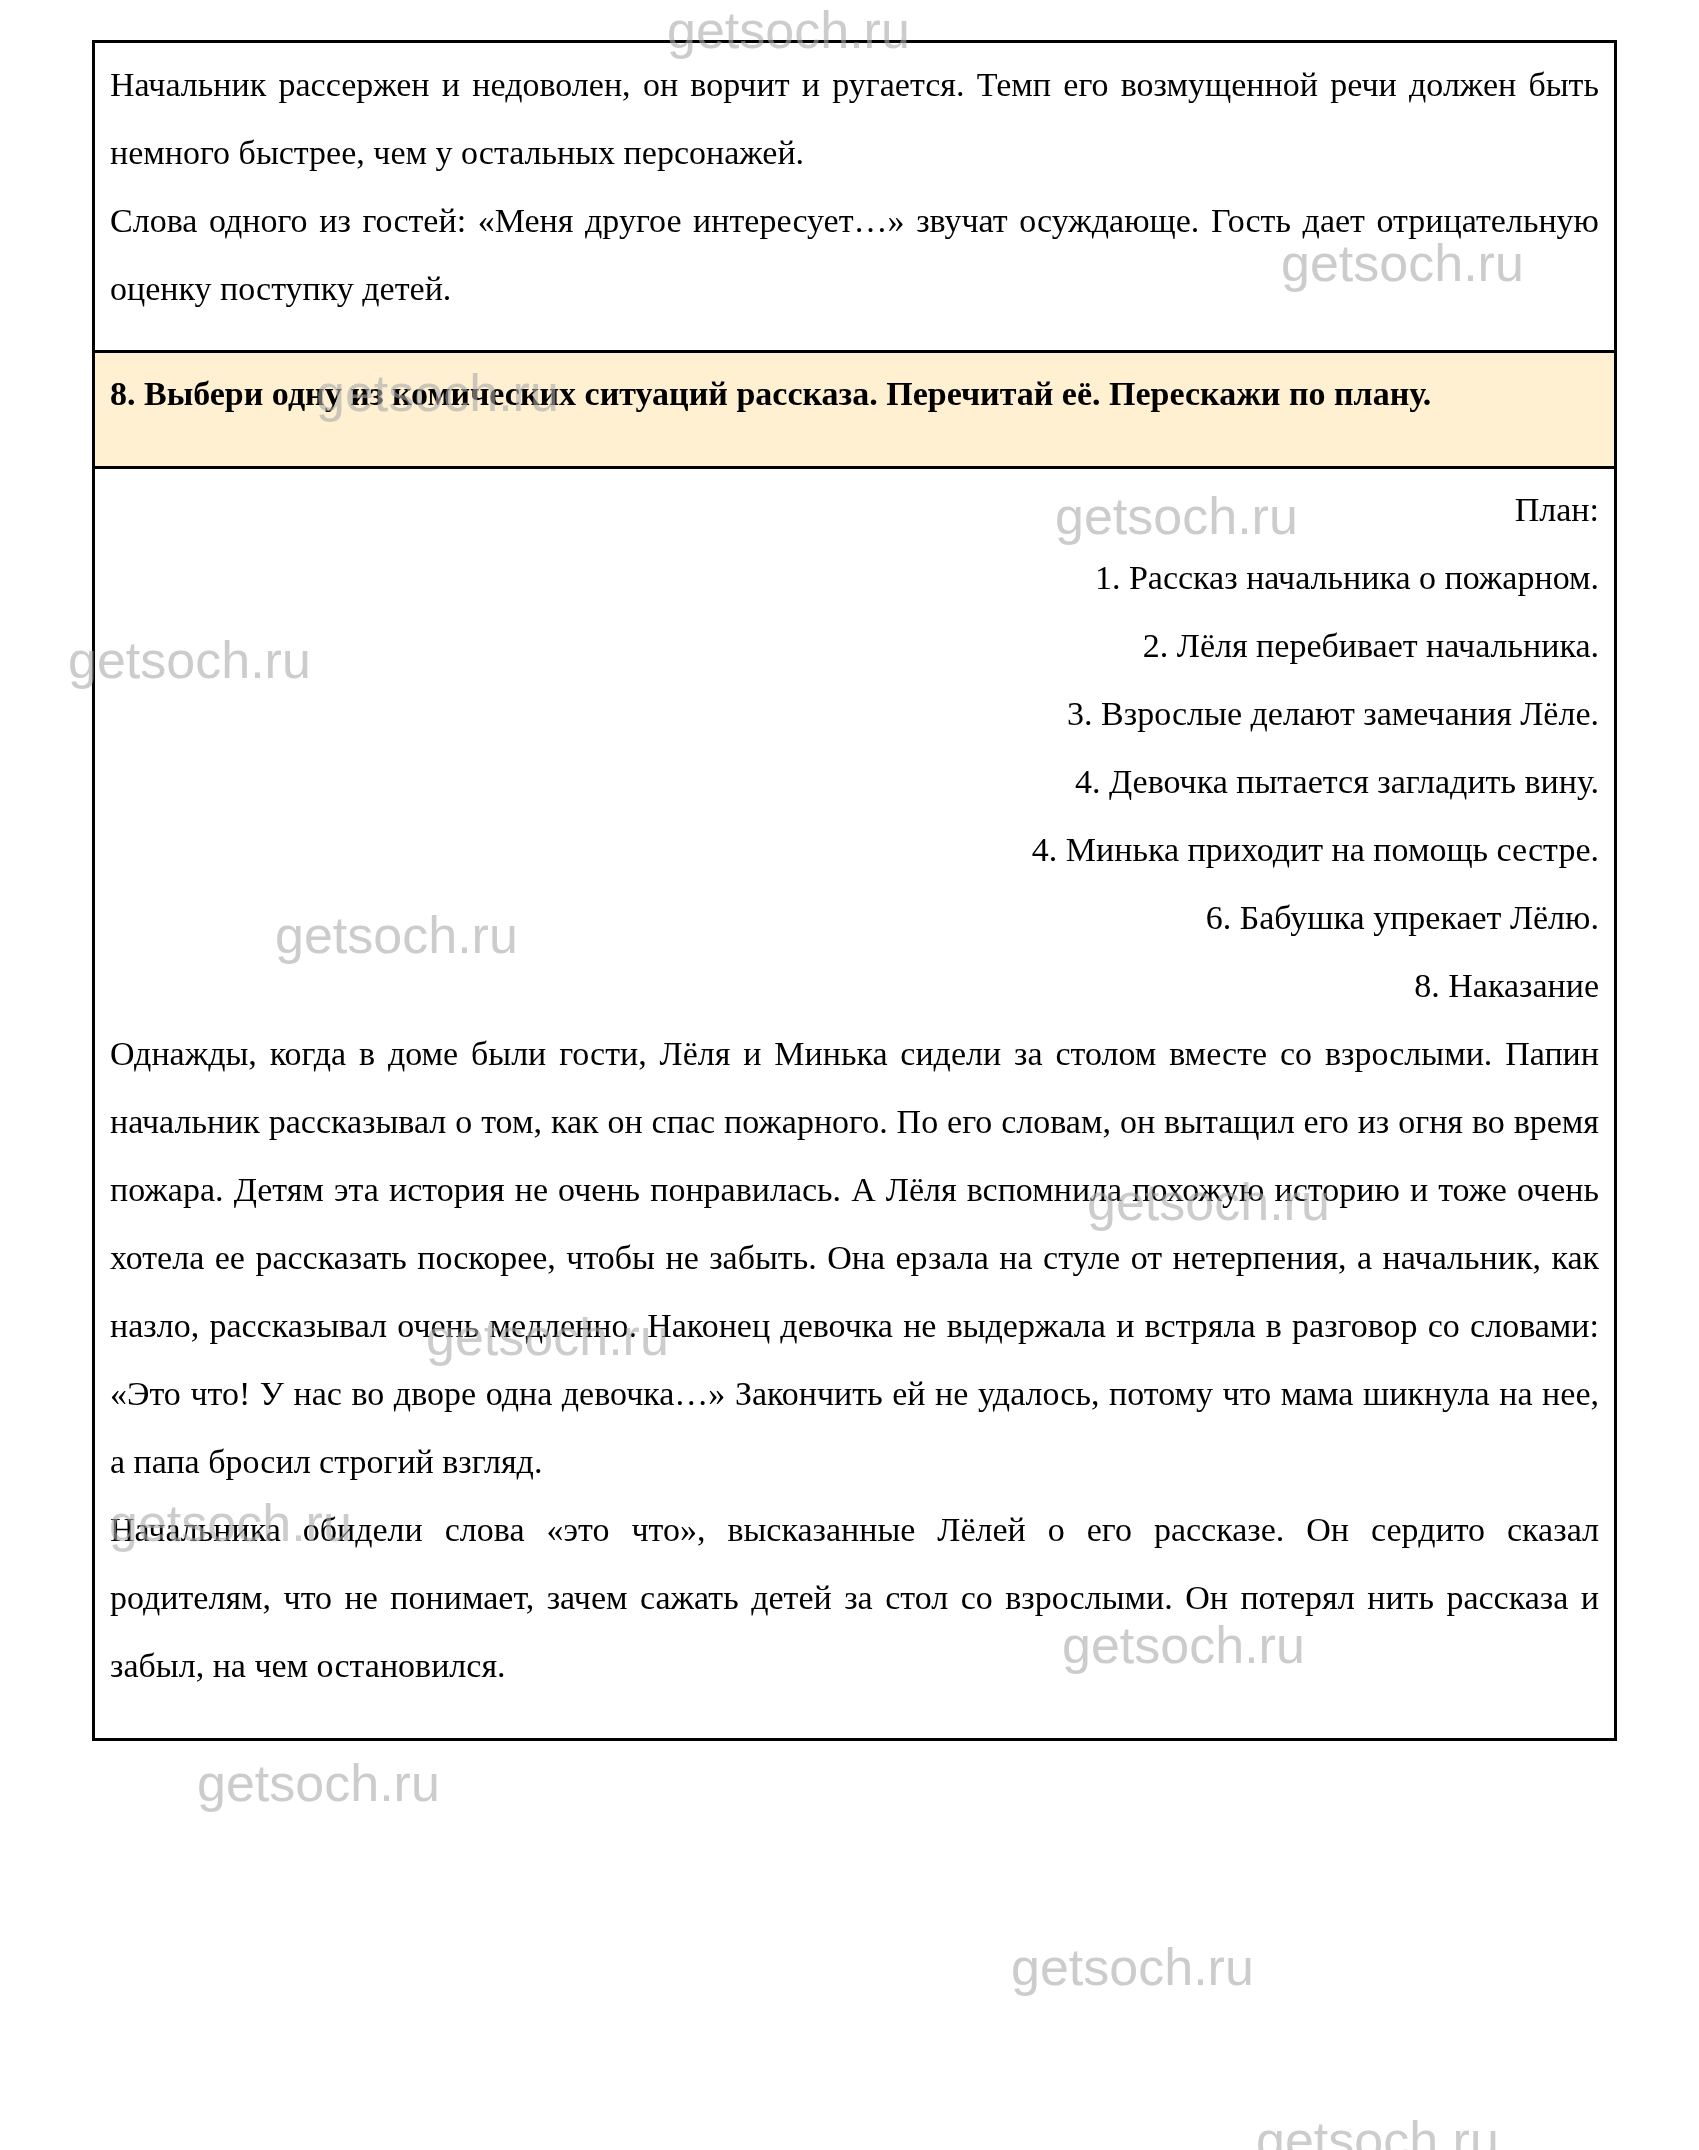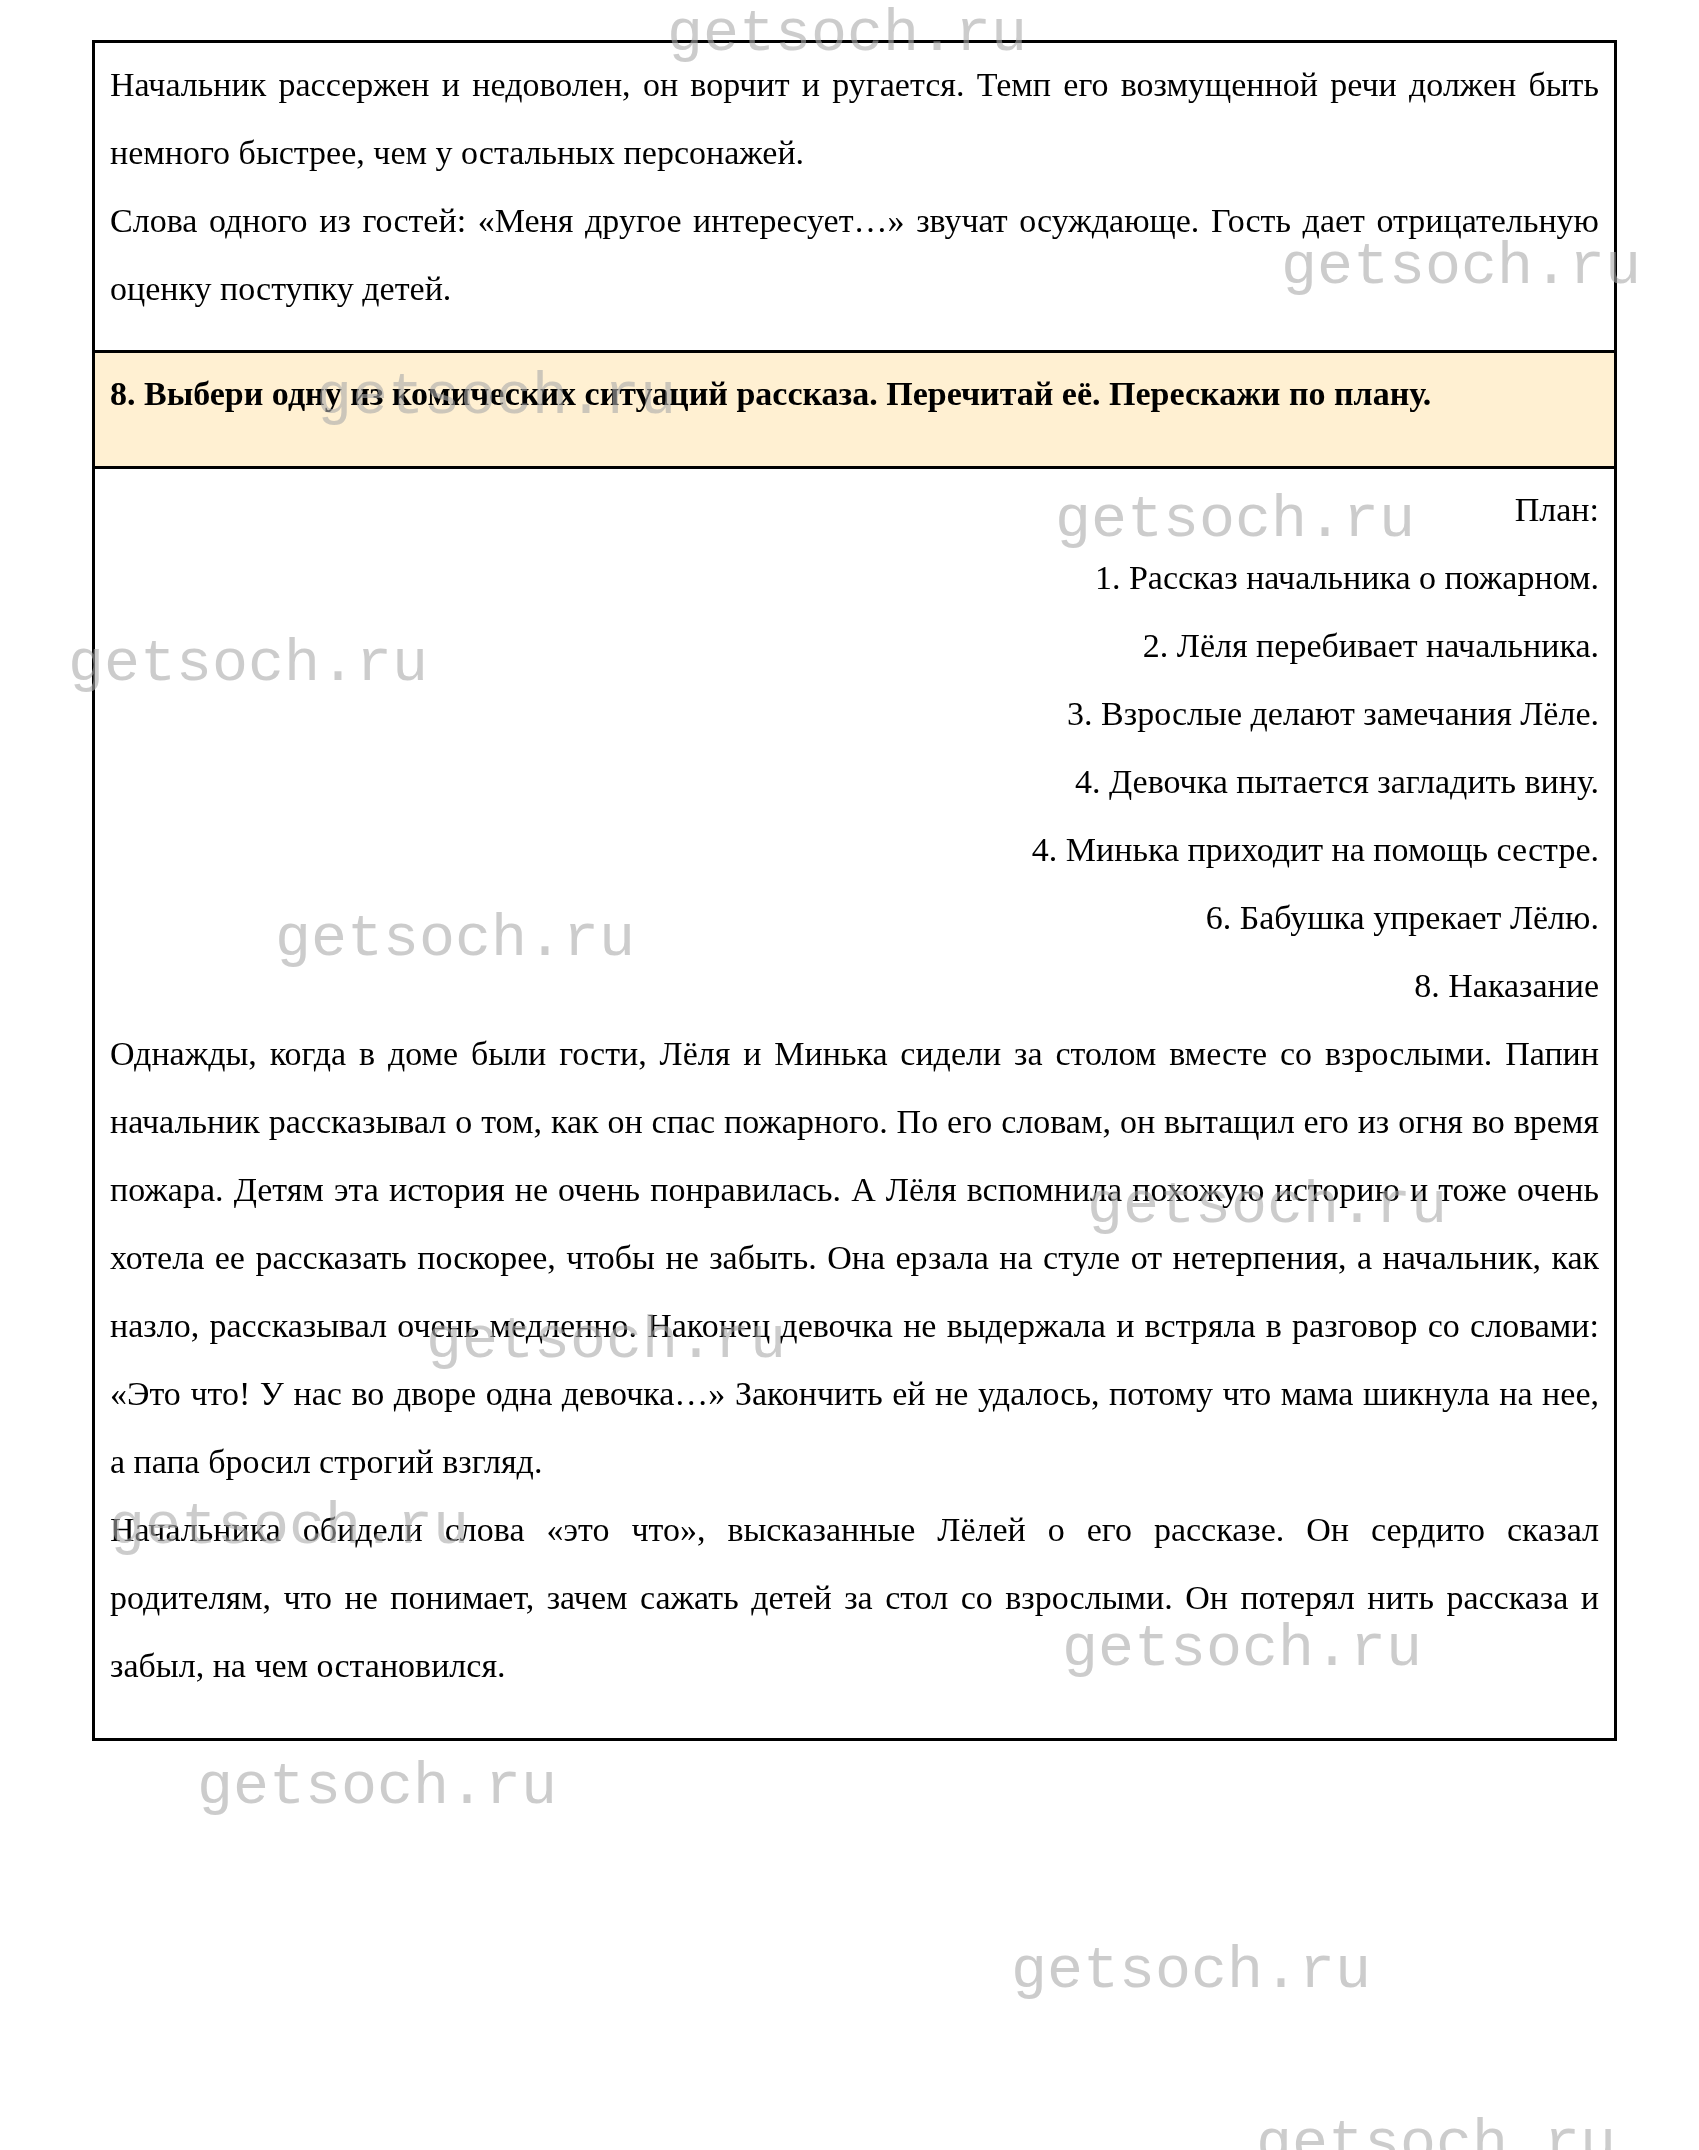--- a/index.html
+++ b/index.html
@@ -14,22 +14,22 @@
   .row:last-child { border-bottom: none; }
   .cell { padding: 6.8px 15px 12.3px 15px; }
   .row-1 .cell { padding-top: 8.2px; padding-bottom: 27px; }
   .p { font-size: 34px; line-height: 68px; text-align: justify; margin: 0; }
   .p.last-left { text-align: right; }
   .q-row { background: #fff0d2; }
   .q-row .cell { padding-top: 6.8px; padding-bottom: 38px; }
   .q { font-size: 34px; line-height: 68px; font-weight: bold; text-align: justify; margin: 0; }
   .row-3 .cell { padding-top: 6.8px; padding-bottom: 38px; }
   .wm {
-    position: absolute; font-family: Liberation Mono, monospace;
-    font-size: 60px; color: rgba(170,170,170,0.6); pointer-events: none; white-space: nowrap;
+    position: absolute; font-family: Liberation Sans, sans-serif;
+    font-size: 52px; color: rgba(170,170,170,0.6); pointer-events: none; white-space: nowrap;
     line-height: 1;
   }
 </style>
 </head>
 <body>
 
 <div class="table">
   <div class="row row-1">
     <div class="cell">
       <p class="p">Начальник рассержен и недоволен, он ворчит и ругается. Темп его возмущенной речи должен быть немного быстрее, чем у остальных персонажей.</p>

